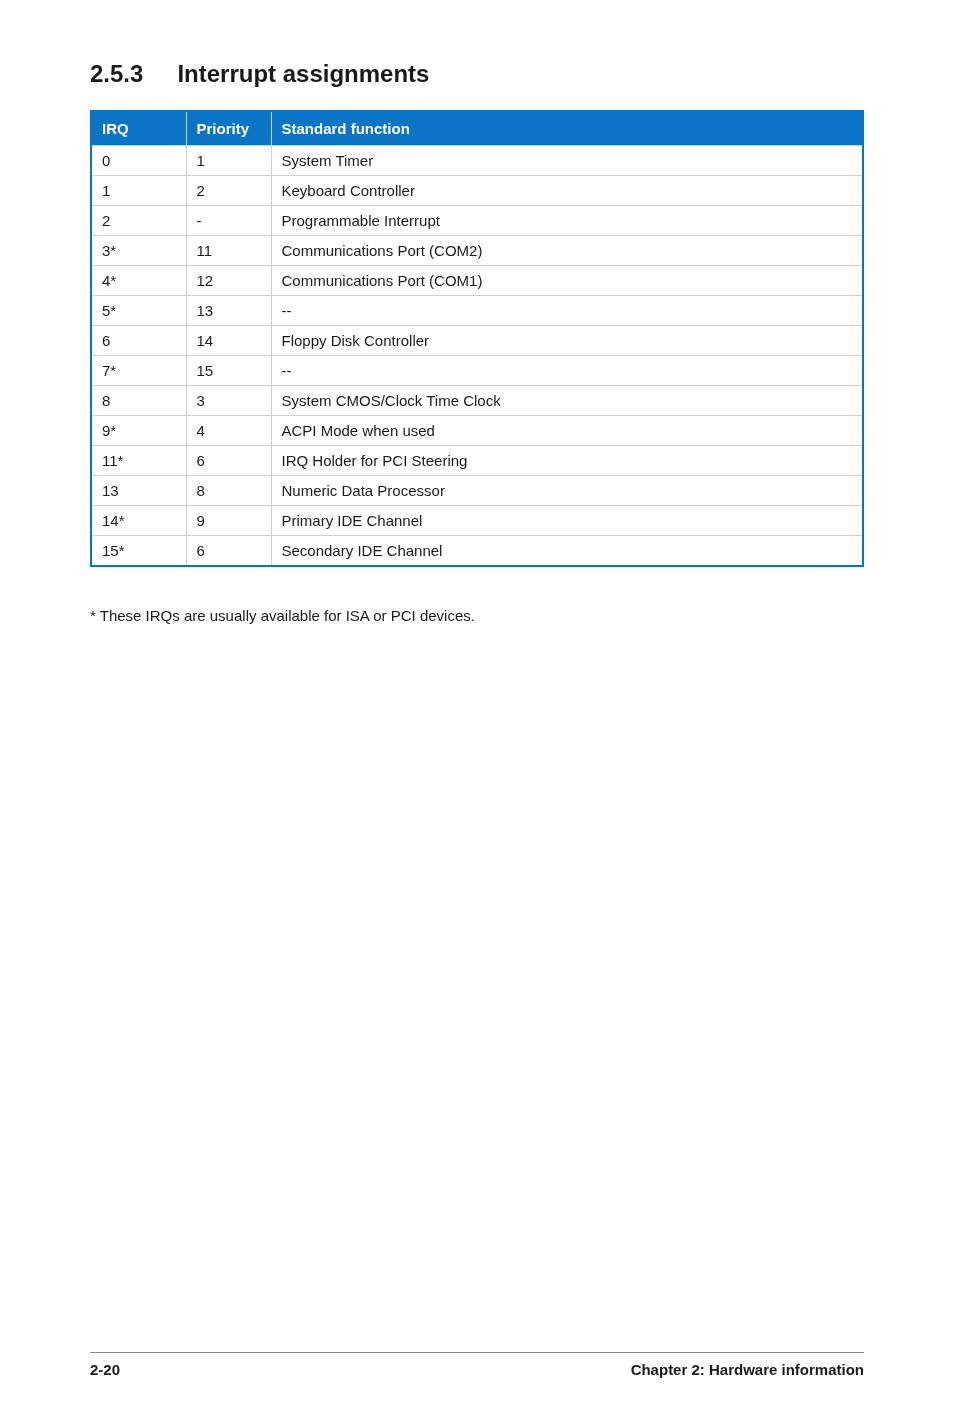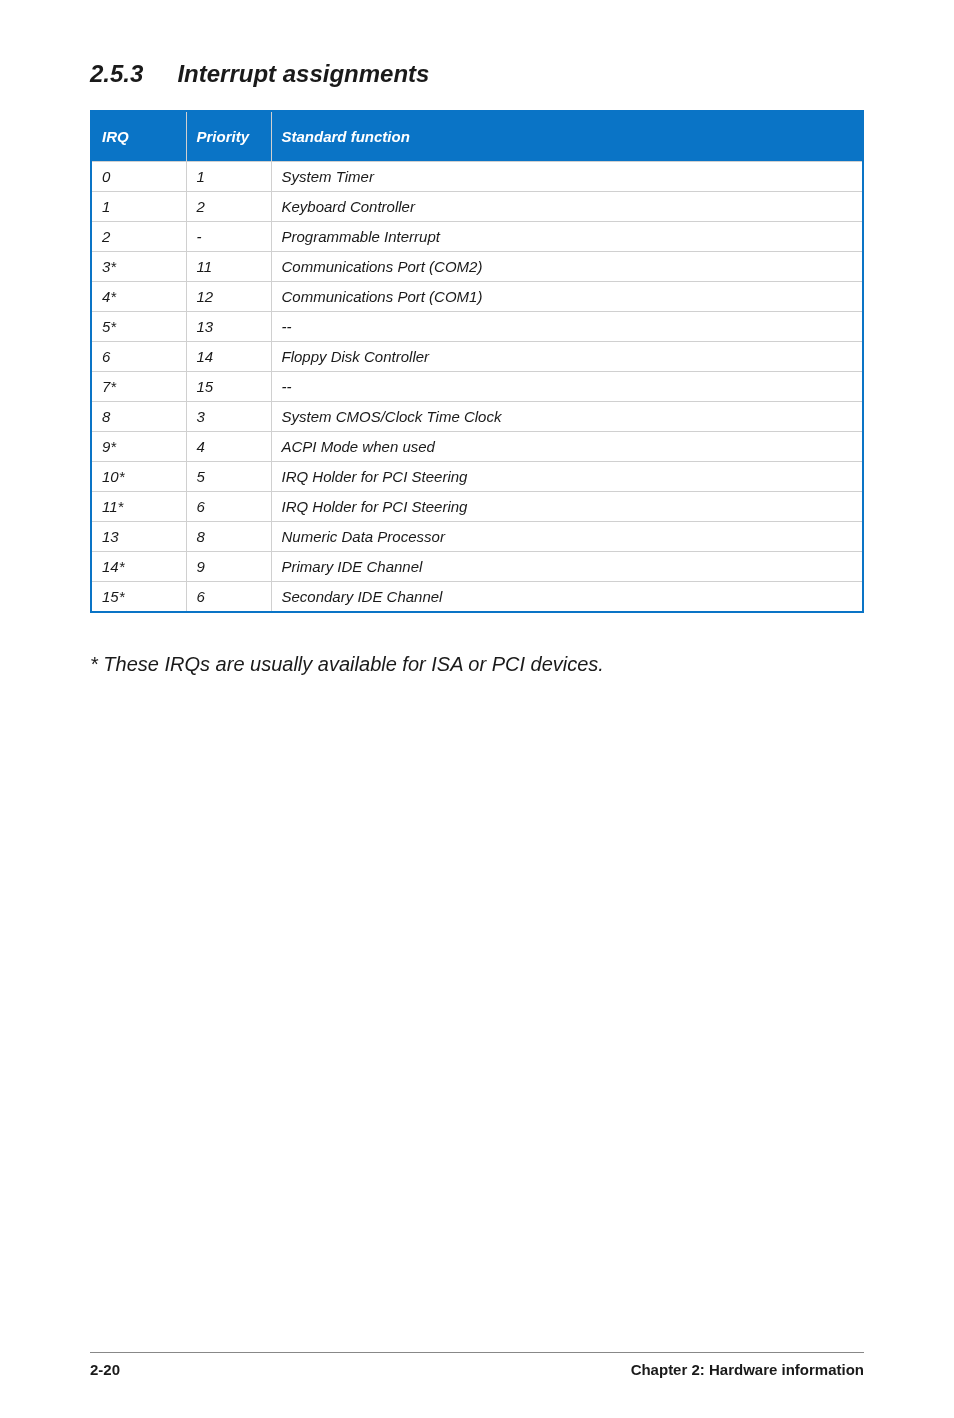--- a/index.html
+++ b/index.html
@@ -6,21 +6,21 @@
   body {
     width: 954px;
     height: 1418px;
     font-family: Arial, Helvetica, sans-serif;
     color: #1a1a1a;
     background: #fff;
     padding: 60px 90px 40px 90px;
     display: flex;
     flex-direction: column;
   }
-  .content { flex: 1; font-style: italic; }
+  .content { flex: 1; }
   h2.section-title {
     font-size: 24px;
     font-weight: bold;
     margin-bottom: 22px;
   }
   h2.section-title .num { margin-right: 34px; }
   h3.subhead {
     font-size: 20px;
     font-weight: bold;
     margin-bottom: 14px;
@@ -28,21 +28,21 @@
   table.irq {
     border-collapse: collapse;
     width: 100%;
     font-size: 15px;
   }
   table.irq th {
     background: #0a74c6;
     color: #fff;
     font-weight: bold;
     text-align: left;
-    padding: 16px 10px;
+    padding: 8px 10px;
     border-right: 1px solid #d0d0d0;
     border-bottom: 1px solid #d0d0d0;
   }
   table.irq th:last-child { border-right: none; }
   table.irq td {
     padding: 6px 10px;
     border-right: 1px solid #d0d0d0;
     border-bottom: 1px solid #d0d0d0;
     color: #1a1a1a;
   }
@@ -51,21 +51,21 @@
   table.irq {
     border: 3px solid #0a74c6;
     border-top: none;
   }
   table.irq thead tr th:first-child { border-left: none; }
   
   table.irq { border: 2.5px solid #0a74c6; }
   col.c-irq { width: 95px; }
   col.c-pri { width: 85px; }
   .footnote {
-    font-size: 20px;
+    font-size: 15px;
     margin-top: 40px;
     color: #1a1a1a;
   }
   hr.footer-rule {
     border: none;
     border-top: 1px solid #888;
     margin-bottom: 8px;
   }
   .footer {
     display: flex;
@@ -143,25 +143,20 @@
           <td>8</td>
           <td>3</td>
           <td>System CMOS/Clock Time Clock</td>
         </tr>
         <tr>
           <td>9*</td>
           <td>4</td>
           <td>ACPI Mode when used</td>
         </tr>
         <tr>
-          <td>10*</td>
-          <td>5</td>
-          <td>IRQ Holder for PCI Steering</td>
-        </tr>
-        <tr>
           <td>11*</td>
           <td>6</td>
           <td>IRQ Holder for PCI Steering</td>
         </tr>
         <tr>
           <td>13</td>
           <td>8</td>
           <td>Numeric Data Processor</td>
         </tr>
         <tr>

